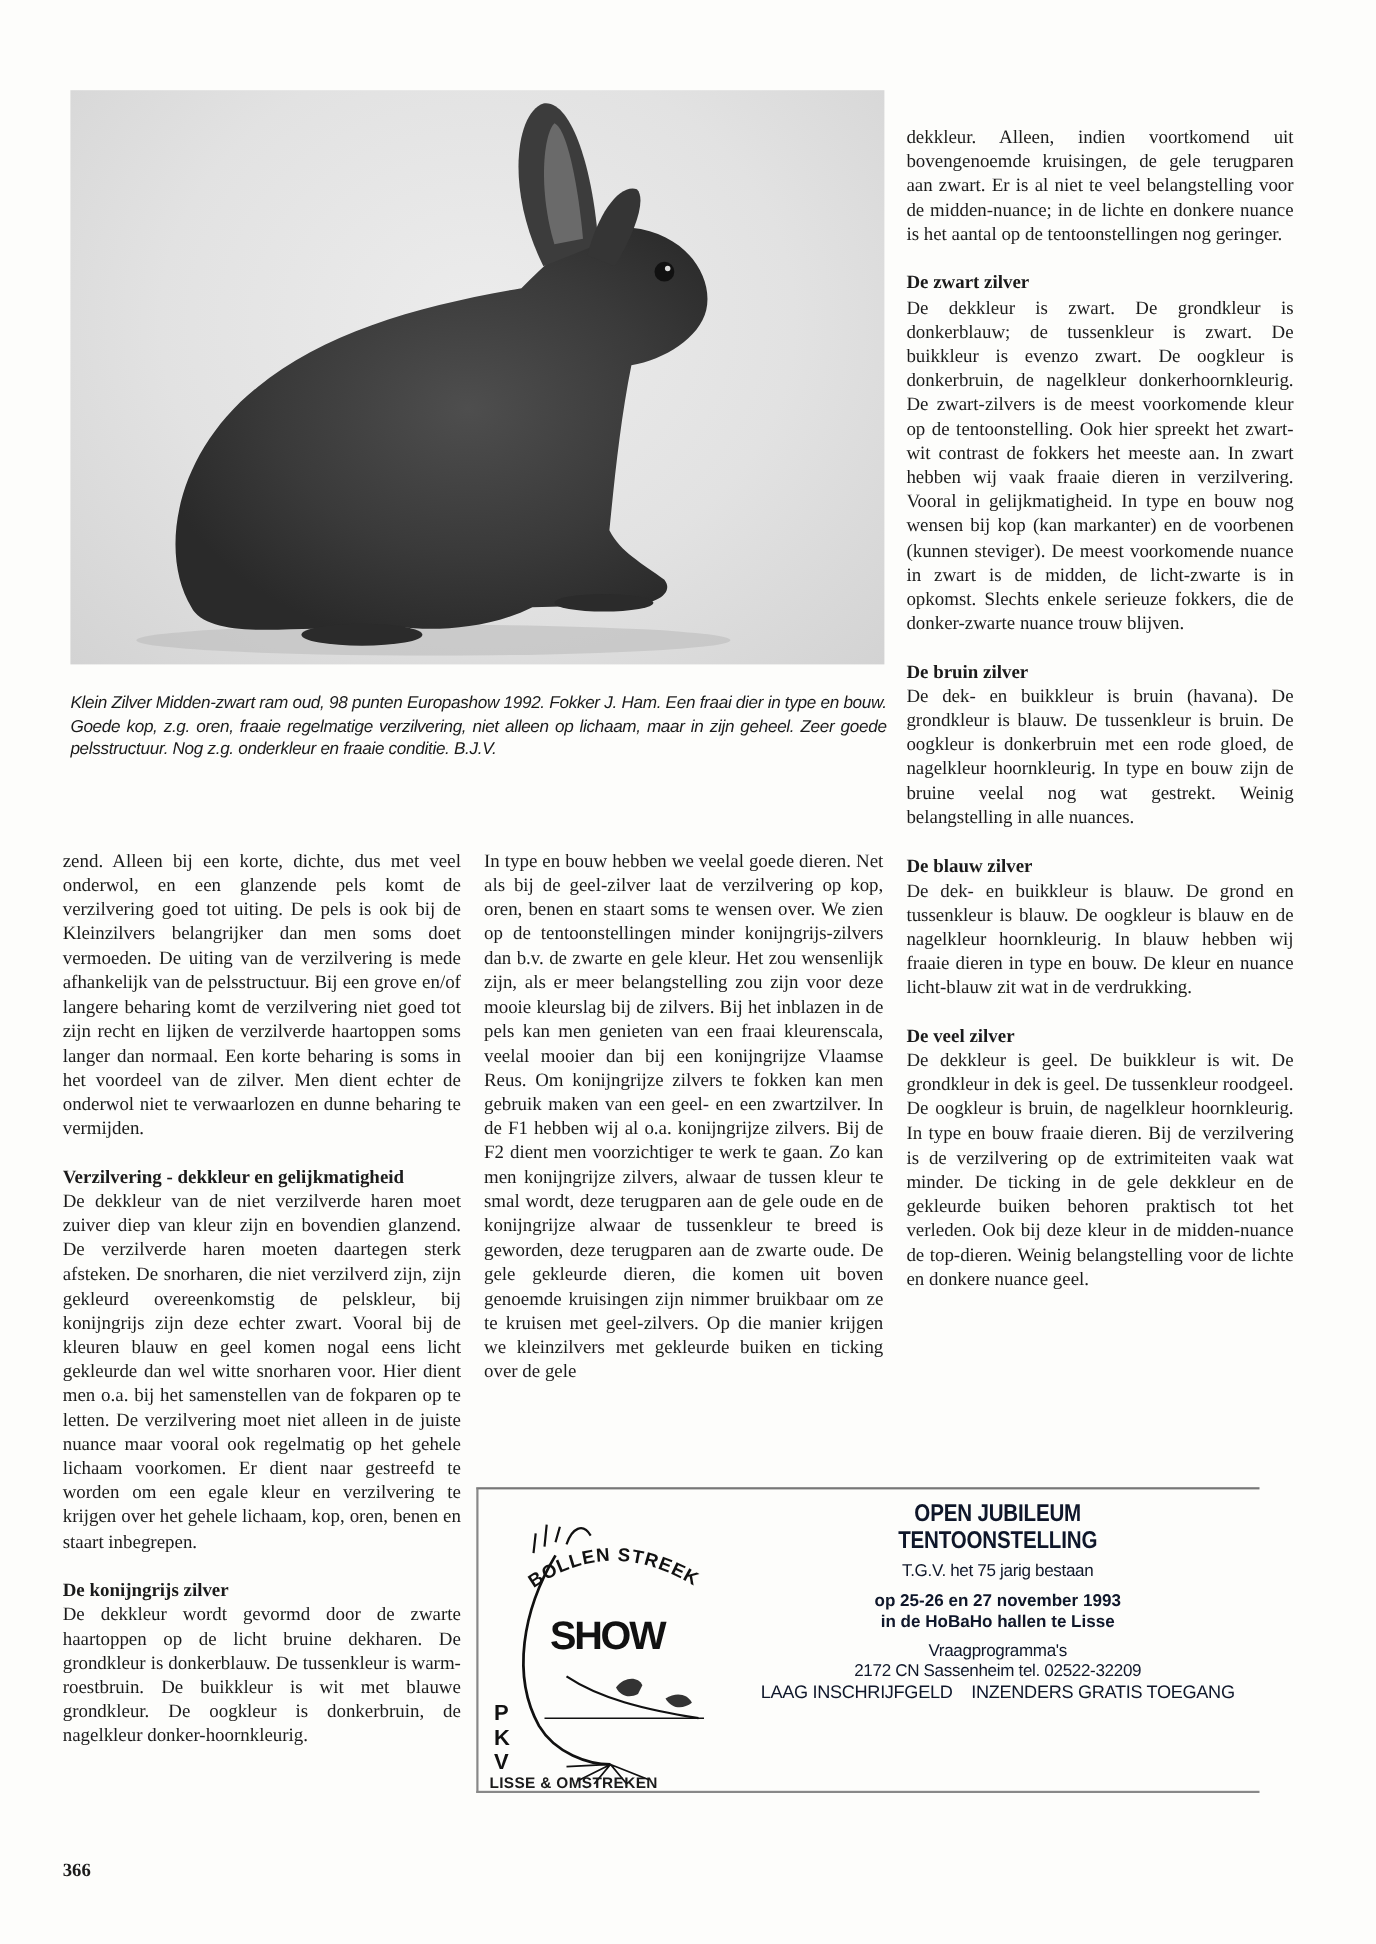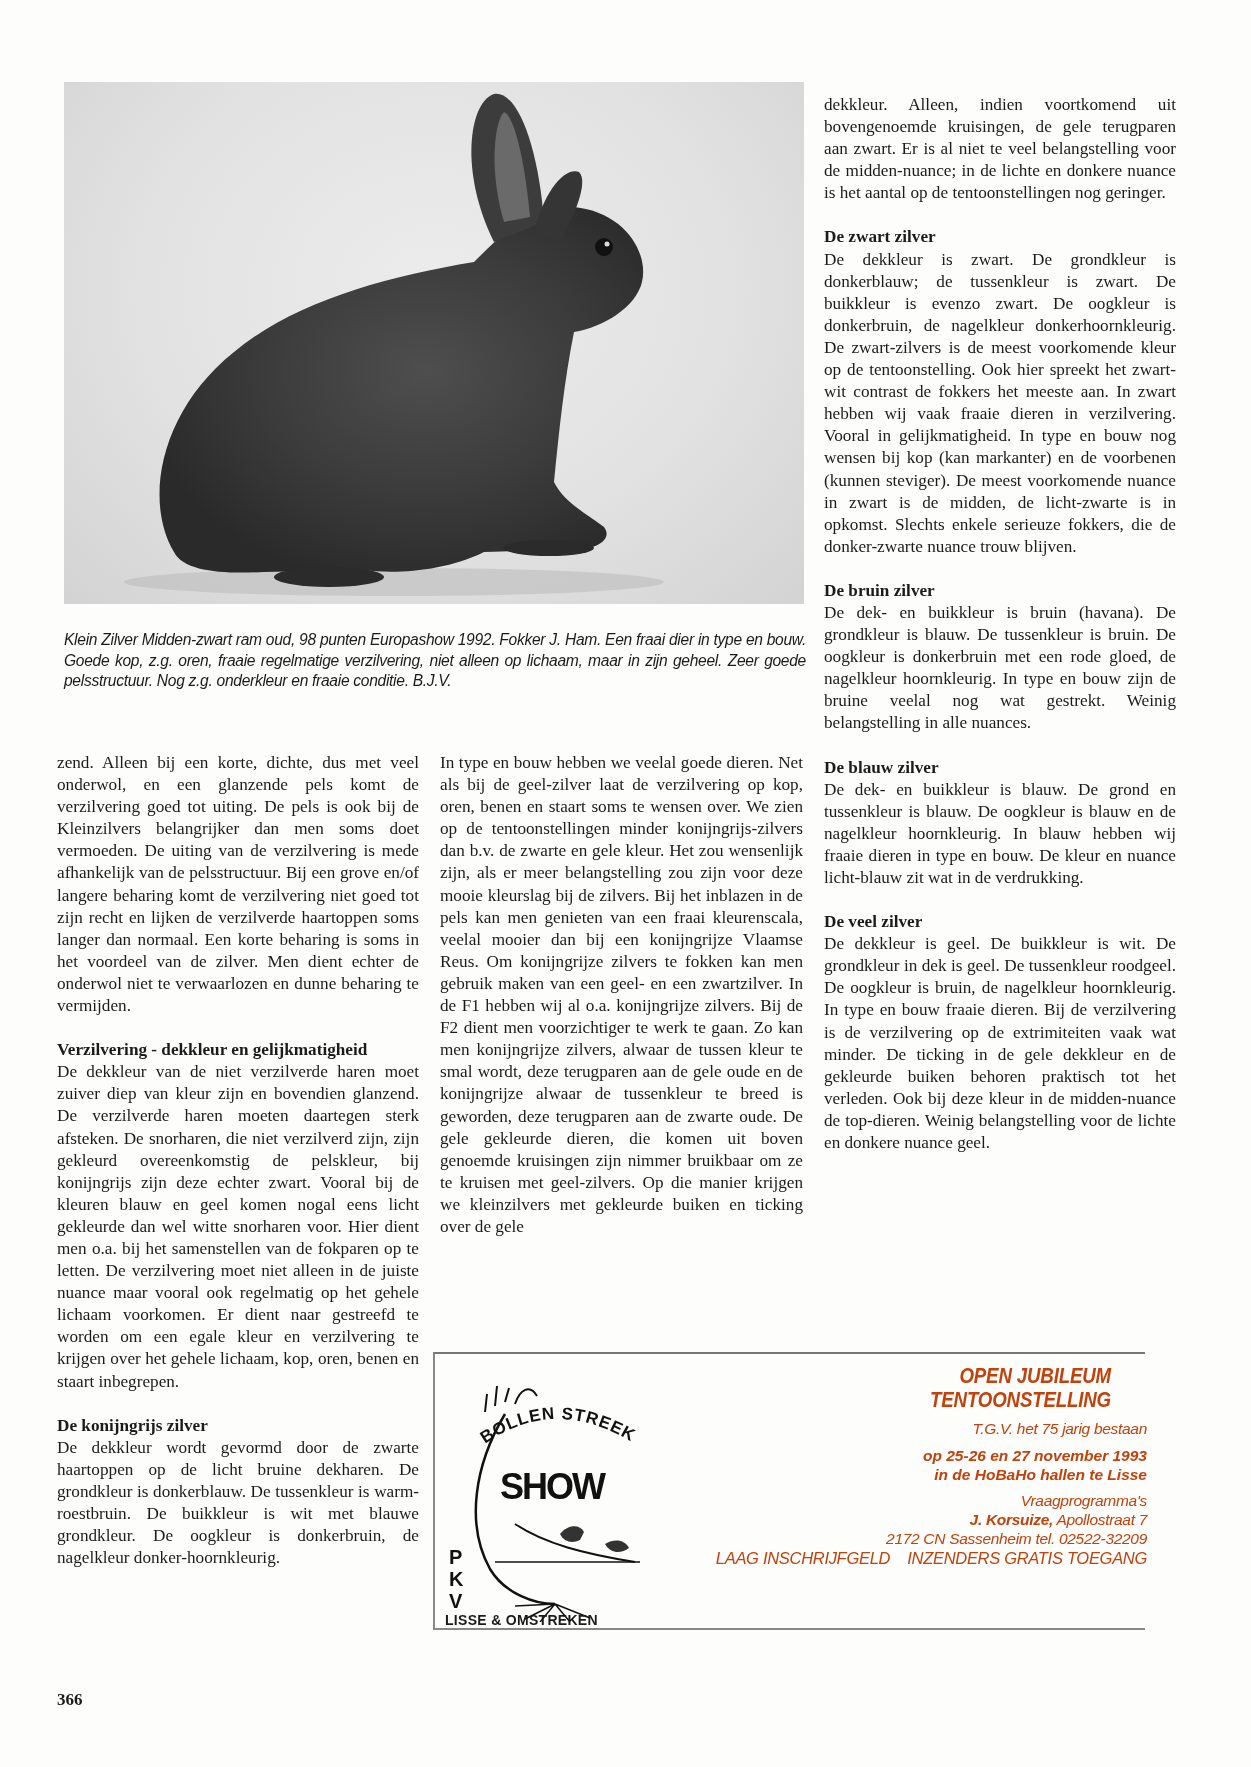--- a/index.html
+++ b/index.html
@@ -1,20 +1,20 @@
 <!DOCTYPE html>
 <html><head>
 <meta charset="utf-8">
 <style>
   html, body { margin:0; padding:0; }
   body {
     width:1251px; height:1767px; background:#fdfdfb; position:relative; overflow:hidden;
     font-family:"Liberation Serif", "DejaVu Serif", serif; color:#1b1b1b;
   }
-  .col { position:absolute; font-size:17.2px; line-height:22.1px; text-align:justify; }
+  .col { position:absolute; font-size:17.2px; line-height:22.1px; text-align:justify;margin-top:20px; }
   .col p { margin:0; }
   .col h3 { margin:0; font-size:17.2px; font-weight:bold; line-height:22.1px; }
   .gap { height:22px; }
   #photo {
     position:absolute; left:64px; top:82px; width:740px; height:522px;
     background:radial-gradient(ellipse at 50% 40%, #ececec 0%, #e2e2e2 55%, #d3d3d3 100%);
     overflow:hidden;
   }
   #caption {
     position:absolute; left:64px; top:630px; width:742px;
@@ -23,22 +23,22 @@
   }
   #col-left { left:57px; top:752px; width:362px; }
   #col-mid { left:440px; top:752px; width:363px; }
   #col-right { left:824px; top:94px; width:352px; }
   #ad {
     position:absolute; left:433px; top:1352px; width:710px; height:274px;
     border-top:2px solid #777; border-left:2px solid #888; border-bottom:2px solid #888;
   }
   #ad-logo { position:absolute; left:10px; top:20px; width:218px; height:248px; }
   #ad-text {
-    position:absolute; left:232px; top:10px; width:480px; text-align:right;
-    font-family:"Liberation Sans", sans-serif; color:#c2410c;font-style:italic;
+    position:absolute; left:232px; top:10px; width:480px; text-align:center;
+    font-family:"Liberation Sans", sans-serif; color:#0f172a;
   }
   .ad-title { font-family:"Liberation Sans Narrow","Liberation Sans", sans-serif; font-weight:bold;
     font-size:22px; line-height:24px; letter-spacing:-0.2px; transform:scaleX(0.85); }
   .ad-line { font-size:15.5px; line-height:18.8px; letter-spacing:-0.3px; }
   .ad-bold { font-weight:bold; font-size:15.5px; line-height:18.8px; }
   .ad-sp { height:8px; }
   #page-number { position:absolute; left:57px; top:1690px; font-weight:bold; font-size:17px; }
 </style>
 </head>
 <body>
@@ -121,19 +121,18 @@
   <div id="ad-text">
     <div class="ad-title">OPEN JUBILEUM</div>
     <div class="ad-title">TENTOONSTELLING</div>
     <div class="ad-sp"></div>
     <div class="ad-line">T.G.V. het 75 jarig bestaan</div>
     <div class="ad-sp"></div>
     <div class="ad-bold">op 25-26 en 27 november 1993</div>
     <div class="ad-bold">in de HoBaHo hallen te Lisse</div>
     <div class="ad-sp"></div>
     <div class="ad-line">Vraagprogramma's</div>
-    <div class="ad-line"><b>J. Korsuize,</b><span> Apollostraat 7</span></div>
     <div class="ad-line">2172 CN Sassenheim tel. 02522-32209</div>
     <div class="ad-line" style="white-space:pre; font-size:16.5px;">LAAG INSCHRIJFGELD    INZENDERS GRATIS TOEGANG</div>
   </div>
 </div>
 
 <div id="page-number">366</div>
 
 </body></html>

